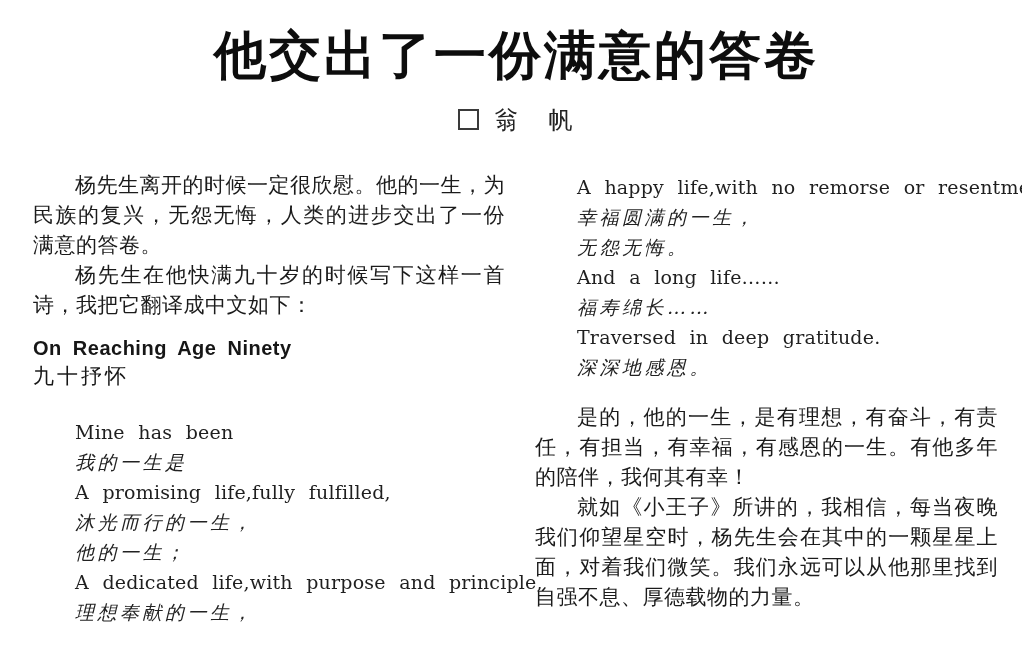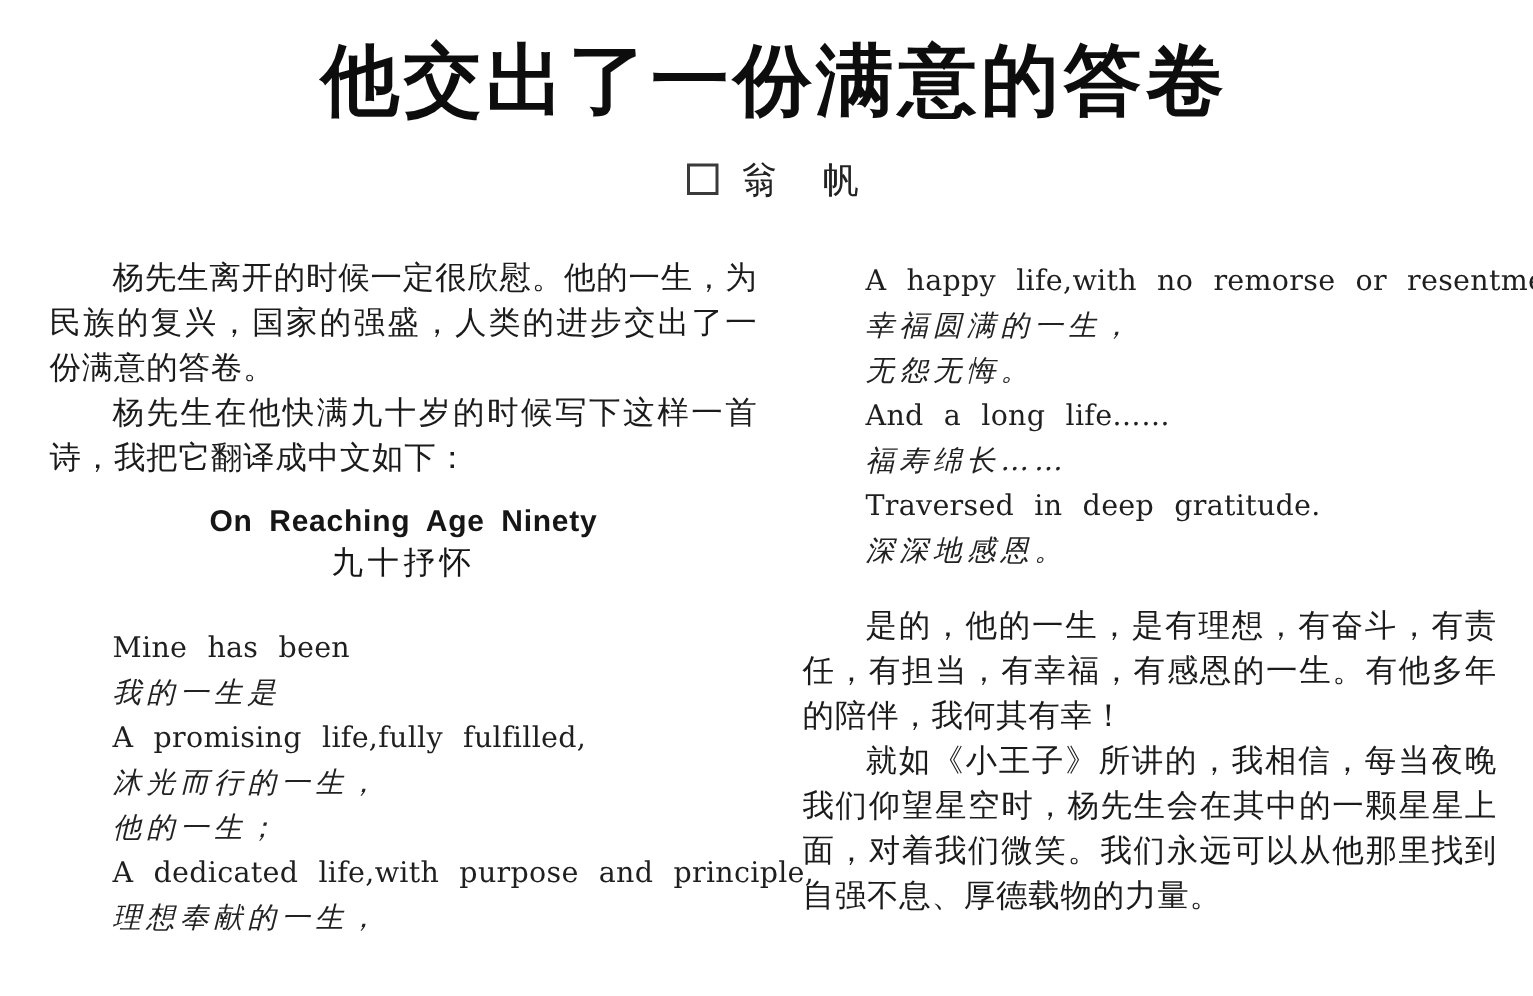--- a/index.html
+++ b/index.html
@@ -14,21 +14,21 @@
     font-family: "DejaVu Serif", "Liberation Serif", serif;
     overflow: hidden;
     padding: 24px 22px 0 33px;
   }
   .article-title {
     text-align: center;
     font-size: 52px;
     line-height: 62px;
     font-weight: bold;
     letter-spacing: 3px;
-    font-family: Liberation Serif, serif;
+    font-family: Liberation Sans, sans-serif;
     color: #0d0d0d;
   }
   .byline {
     margin-top: 18px;
     text-align: center;
     font-size: 24px;
     letter-spacing: 3px;
     color: #222;
   }
   .byline .marker {
@@ -48,21 +48,21 @@
   .col.left  { width: 472px; }
   .col.right { width: 463px; }
   .body-para {
     font-size: 21px;
     line-height: 30px;
     text-align: justify;
     text-indent: 2em;
     letter-spacing: 0.5px;
     color: #1b1b1b;
   }
-  .poem-heading { text-align: center; margin-top: 16px; }
+  .poem-heading { margin-top: 16px; }
   .poem-title-en {
     font-family: "Liberation Sans", "DejaVu Sans", sans-serif;
     font-weight: bold;
     font-size: 20px;
     line-height: 24px;
     letter-spacing: 0.5px;
     word-spacing: 5px;
     color: #161616;
   }
   .poem-title-zh {
@@ -97,21 +97,21 @@
 
   <h1 class="article-title">他交出了一份满意的答卷</h1>
 
   <div class="byline">
     <span class="marker"></span><span>翁　帆</span>
   </div>
 
   <div class="columns">
 
     <div class="col left">
-      <p class="body-para">杨先生离开的时候一定很欣慰。他的一生，为民族的复兴，国家的强盛，人类的进步交出了一份满意的答卷。</p>
+      <p class="body-para">杨先生离开的时候一定很欣慰。他的一生，为民族的复兴，无怨无悔，人类的进步交出了一份满意的答卷。</p>
       <p class="body-para">杨先生在他快满九十岁的时候写下这样一首诗，我把它翻译成中文如下：</p>
 
       <div class="poem-heading">
         <div class="poem-title-en">On Reaching Age Ninety</div>
         <div class="poem-title-zh">九十抒怀</div>
       </div>
 
       <div class="poem">
         <div class="poem-line en">Mine has been</div>
         <div class="poem-line zh">我的一生是</div>

